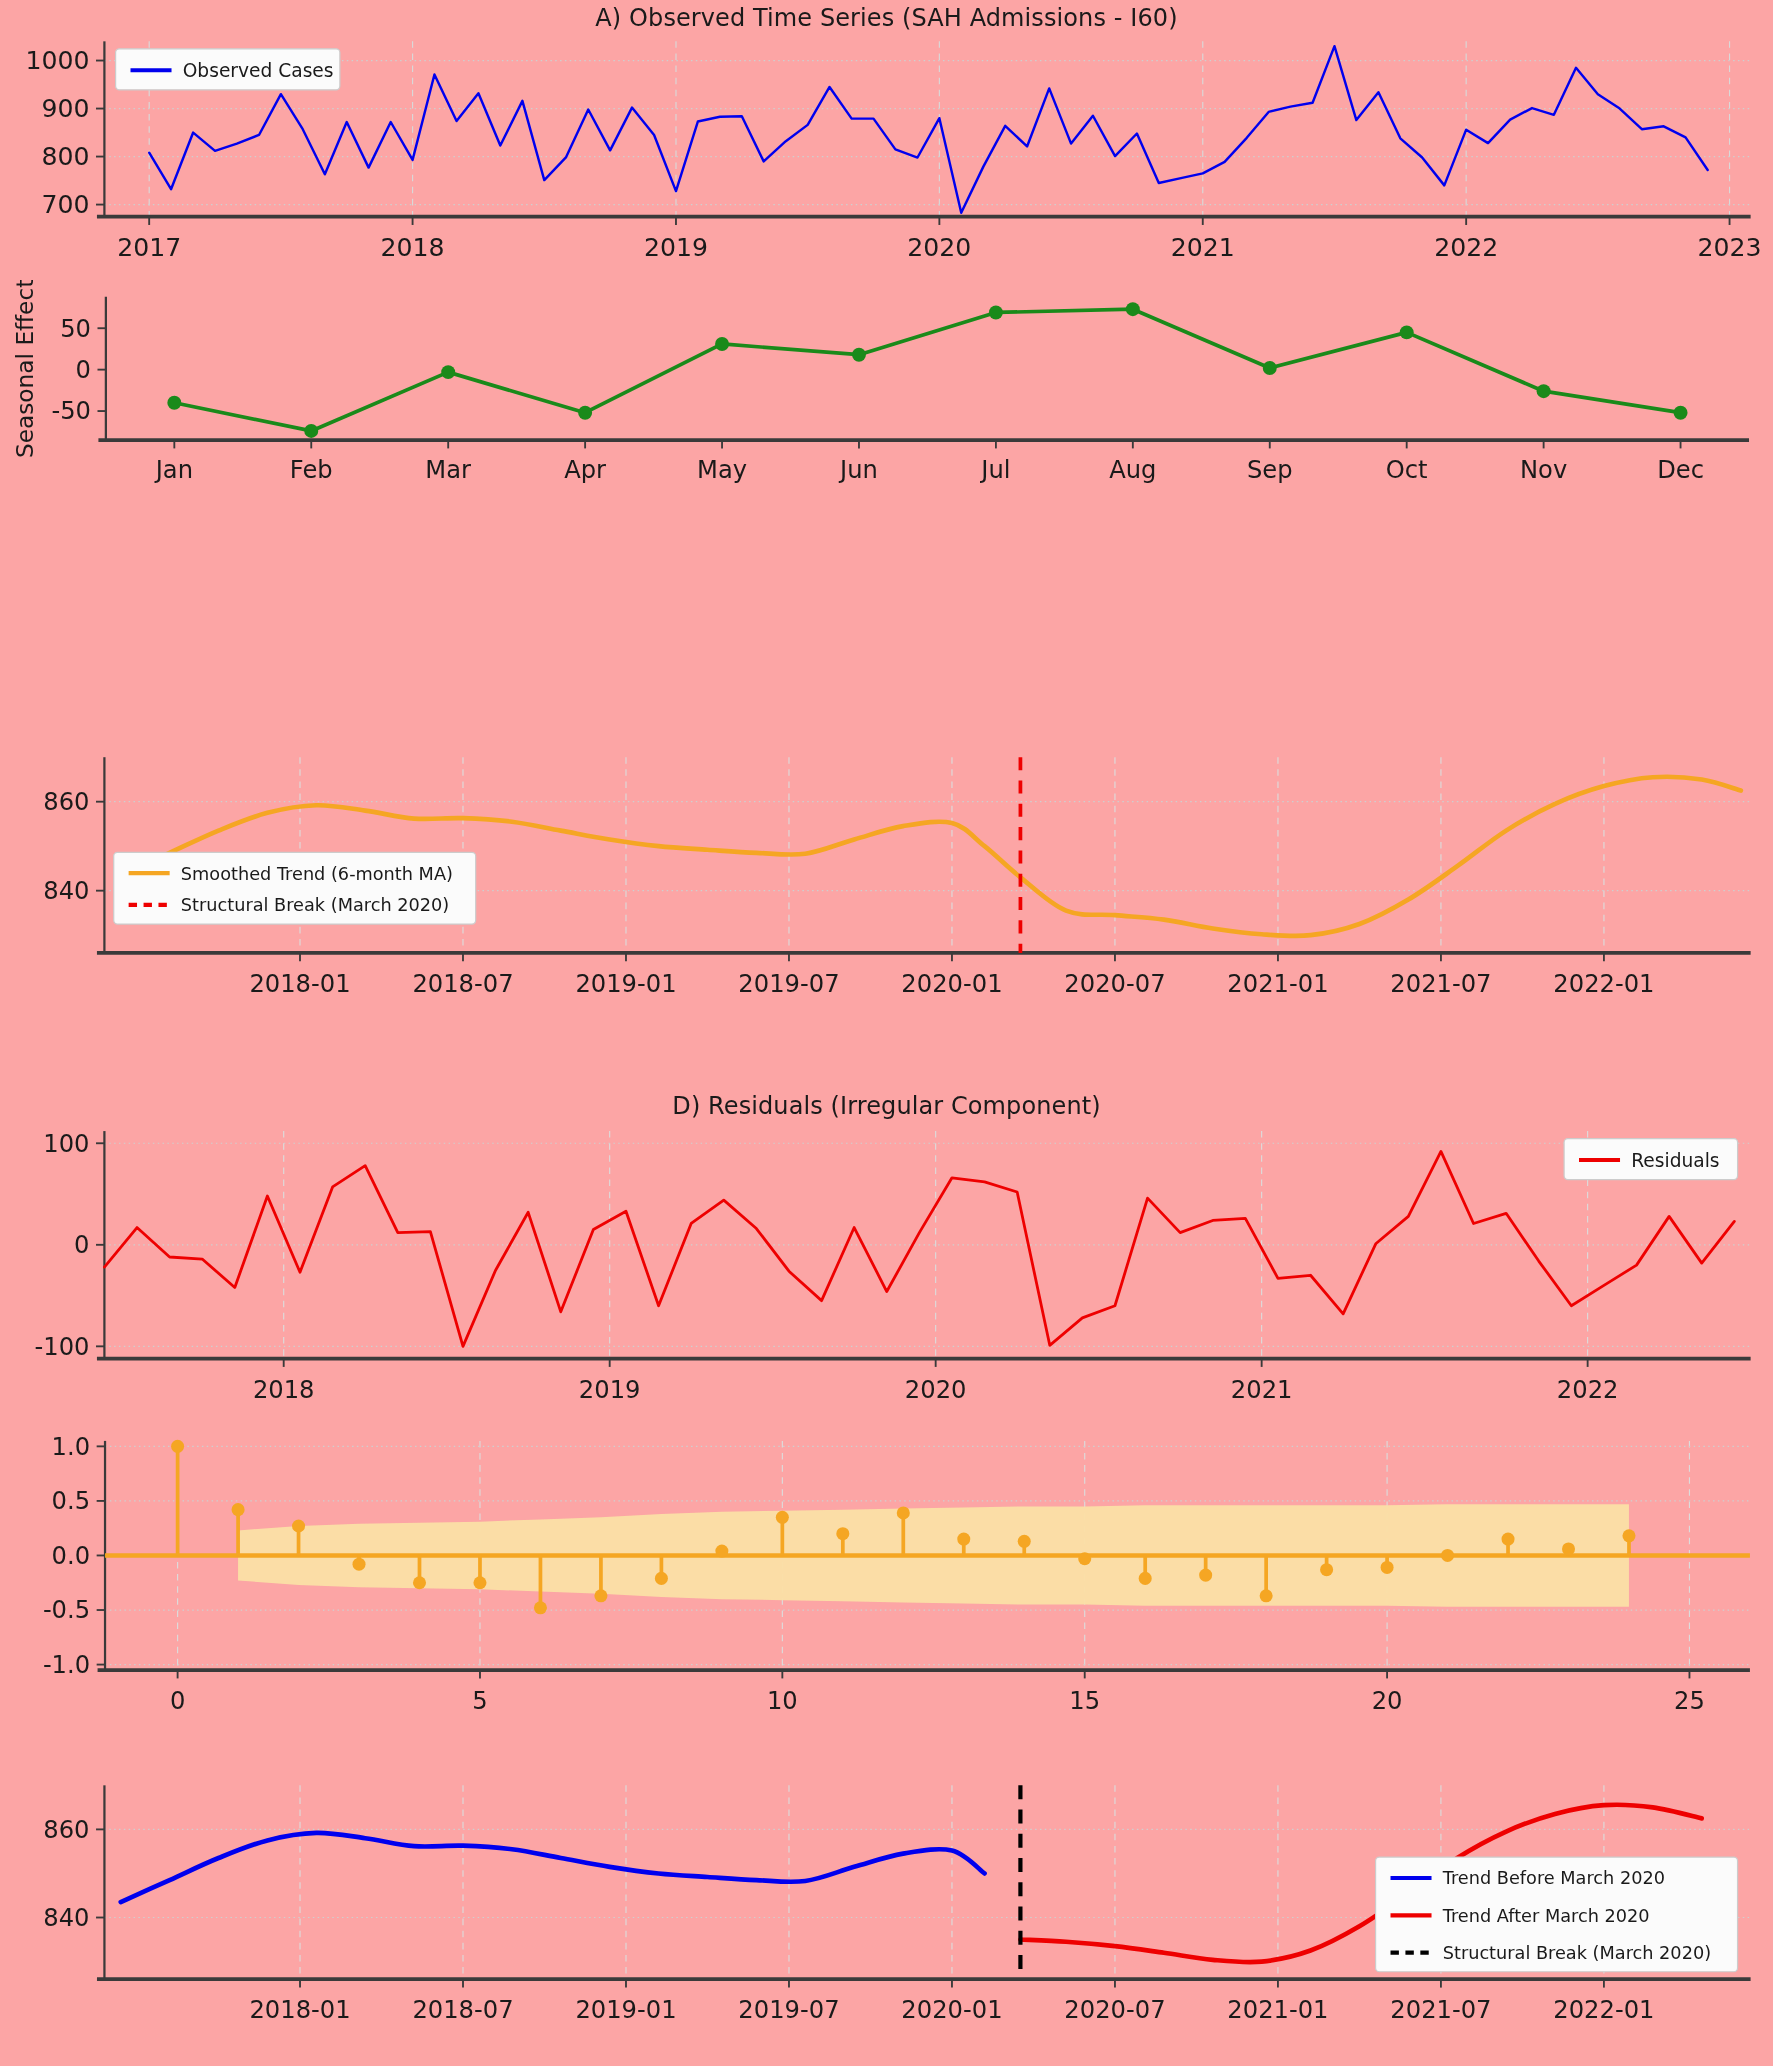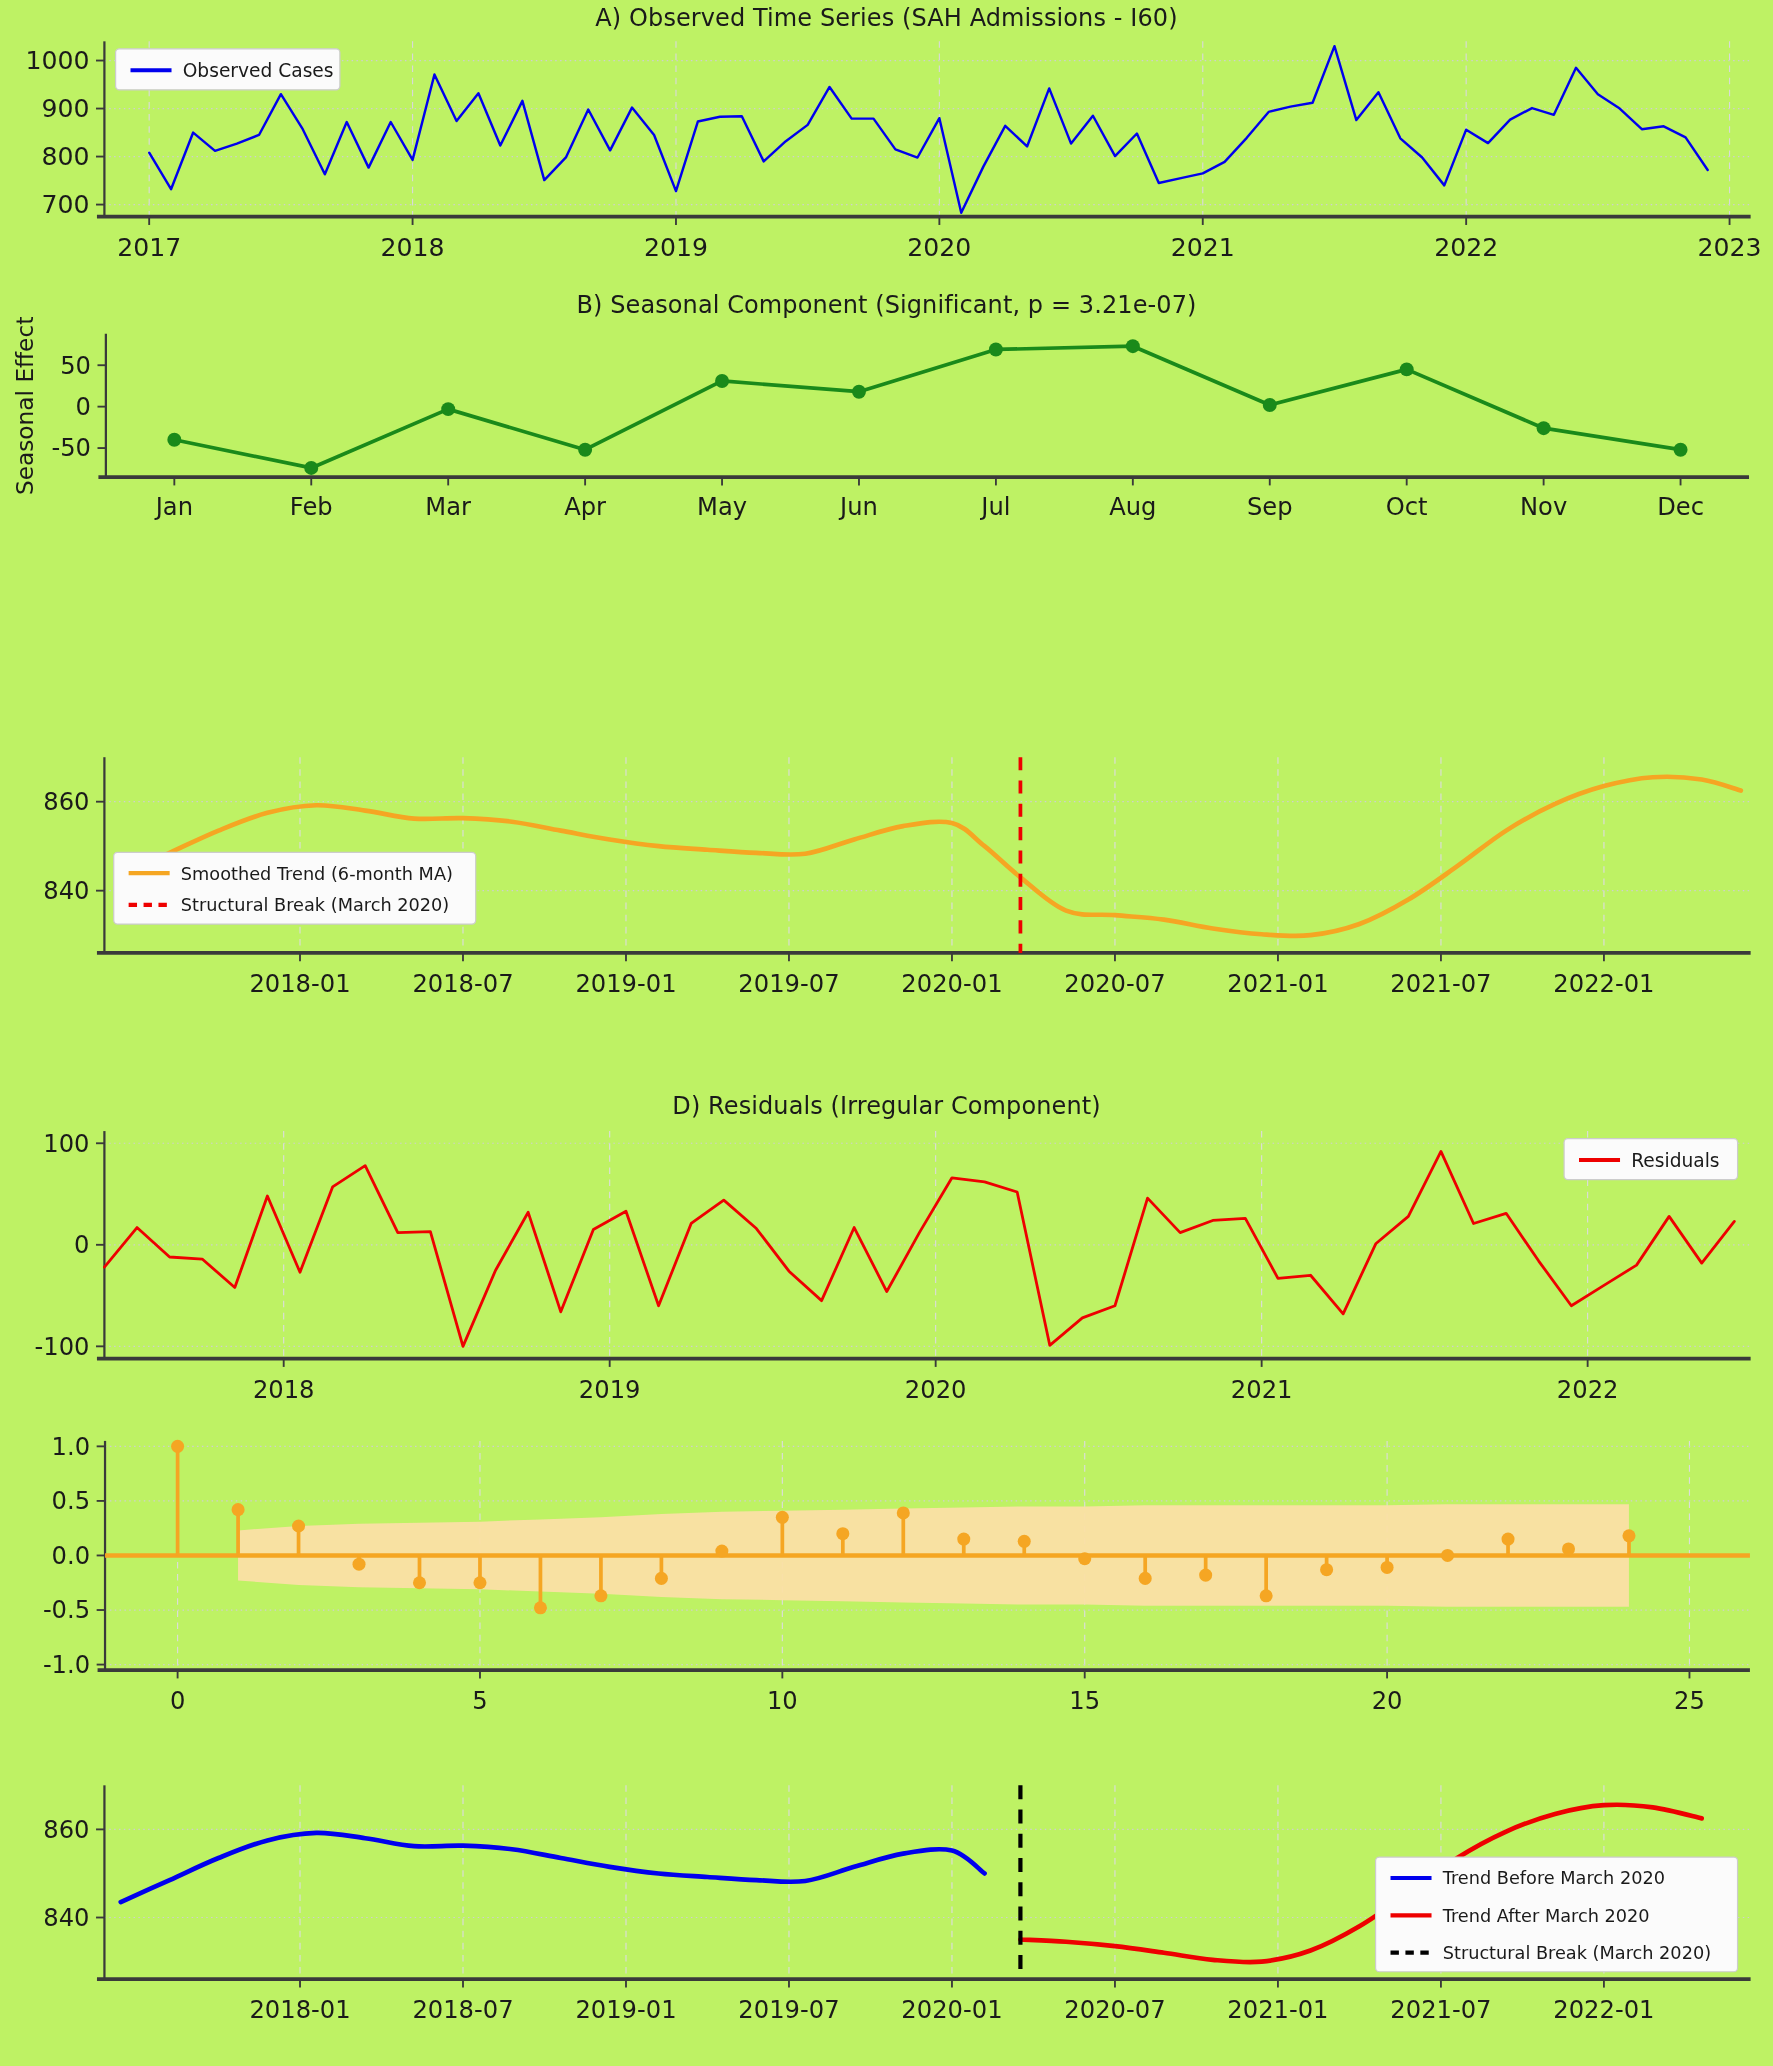--- a/index.html
+++ b/index.html
@@ -2,21 +2,21 @@
 <html style="font-size:15px"><head>
 <meta charset="utf-8">
 <title>Time Series Decomposition</title>
 <style>
   html,body{margin:0;padding:0;background:#ffffff;}
   body{
     width:1773px;height:2067px;
     font-family:"DejaVu Sans","Liberation Sans",sans-serif;
     color:#222;overflow:hidden;
   }
-  .figure{position:relative;width:1773px;height:2067px;background:#bef264;}
+  .figure{position:relative;width:1773px;height:2067px;background:#fca5a5;}
   .panel{position:absolute;left:0;width:1773px;}
   .panel-title{
     text-align:center;font-size:24px;font-weight:400;color:#1a1a1a;
     letter-spacing:0.1px;line-height:1;padding:0;margin:0;
   }
   .plot{display:block;}
   text{font-family:"DejaVu Sans","Liberation Sans",sans-serif;fill:#1a1a1a;}
 </style>
 </head>
 <body>
@@ -64,21 +64,20 @@
         <polyline points="160.04,131.50 183.49,170.64 207.22,109.86 230.68,129.44 254.13,121.71 277.86,112.44 301.32,68.66 324.77,106.26 348.50,154.67 371.96,98.53 395.41,147.46 419.14,98.53 442.60,139.22 466.05,47.54 489.78,97.50 513.24,67.63 536.69,123.77 560.42,75.87 583.88,160.85 607.33,136.13 631.06,85.14 654.52,128.92 677.97,83.08 701.70,112.44 725.16,172.70 748.61,98.02 772.34,92.87 795.80,92.35 819.25,140.77 842.98,119.13 866.44,101.62 889.89,60.93 913.62,94.93 937.08,94.93 960.53,127.89 984.26,136.65 1007.72,94.41 1031.17,195.88 1054.90,146.43 1078.36,102.65 1101.81,124.80 1125.54,62.48 1149.00,121.71 1172.45,91.84 1196.18,135.10 1219.64,110.89 1243.09,163.95 1266.82,158.79 1290.28,153.64 1313.73,141.28 1337.46,115.53 1360.92,87.72 1384.37,82.05 1408.10,77.93 1431.56,17.15 1455.01,96.47 1478.74,66.60 1502.20,116.04 1525.65,136.65 1549.38,166.52 1572.84,106.77 1596.29,121.19 1620.02,95.96 1643.48,83.59 1666.93,90.81 1690.66,40.33 1714.12,68.66 1737.57,84.11 1761.30,106.26 1784.76,103.17 1808.21,115.01 1831.94,150.04" fill="none" stroke="#0000ee" stroke-width="2.6" stroke-linejoin="round" stroke-linecap="round"></polyline>
         <g>
           <rect x="124" y="20" width="240.6" height="44.0" rx="4" ry="4" fill="#fbfbfb" stroke="#cccccc" stroke-width="1.3"></rect>
           <line x1="140" y1="43" x2="184" y2="43" stroke="#0000ee" stroke-width="4.5" stroke-linecap="butt"></line>
           <text x="196" y="50.2" font-size="20" fill="#1a1a1a">Observed Cases</text>
         </g>
       </svg>
   </div>
 
   <div class="panel" style="top:280px;height:242px;">
-    <div class="panel-title" style="padding-top:13px;">B) Seasonal Component (Significant, p = 3.21e-07)</div>
     <svg class="plot" id="svgB" width="1773" height="214" viewBox="0 0 1902 230">
         <line x1="112" y1="18" x2="112" y2="172" stroke="#3a3a3a" stroke-width="2.4"></line>
         <line x1="104" y1="172" x2="1878" y2="172" stroke="#3a3a3a" stroke-width="4"></line>
         <line x1="103" y1="140.84393063583815" x2="112" y2="140.84393063583815" stroke="#3a3a3a" stroke-width="2"></line>
         <text x="96" y="149.84393063583815" font-size="26" text-anchor="end">-50</text>
         <line x1="103" y1="96.33526011560694" x2="112" y2="96.33526011560694" stroke="#3a3a3a" stroke-width="2"></line>
         <text x="96" y="105.33526011560694" font-size="26" text-anchor="end">0</text>
         <line x1="103" y1="51.82658959537572" x2="112" y2="51.82658959537572" stroke="#3a3a3a" stroke-width="2"></line>
         <text x="96" y="60.82658959537572" font-size="26" text-anchor="end">50</text>
         <line x1="185.58333333333331" y1="172" x2="185.58333333333331" y2="181" stroke="#3a3a3a" stroke-width="2"></line>

